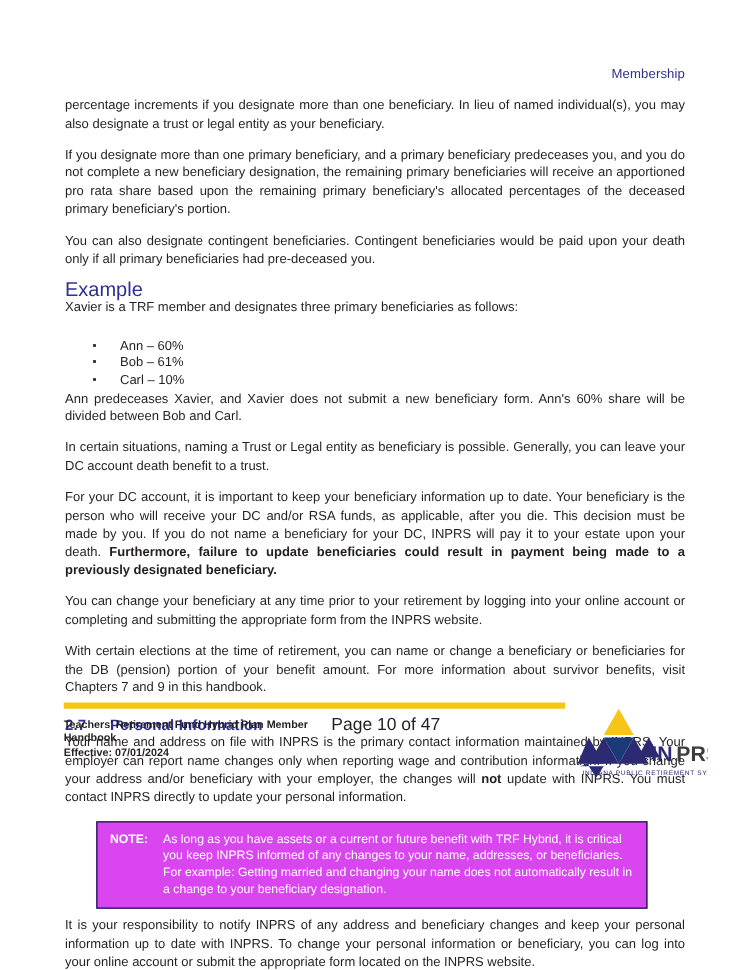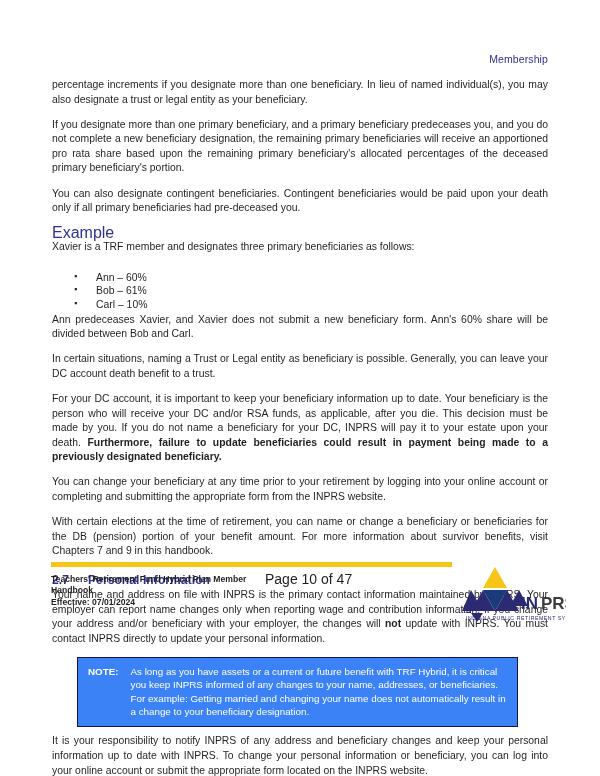--- a/index.html
+++ b/index.html
@@ -90,21 +90,21 @@
   .section-head .num {
     display: inline-block;
     width: 36px;
   }
 
   
   .note-box {
     margin: 9px 0 7px 25px;
     width: 441px;
     box-sizing: border-box;
-    background: #3b82f6;
+    background: #d946ef;
     border: 1px solid #15144a;
     color: #ffffff;
     padding: 7px 10px 8px 10px;
     display: flex;
     align-items: flex-start;
   }
   .note-label {
     font-size: 9.8px;
     font-weight: bold;
     line-height: 13.4px;

